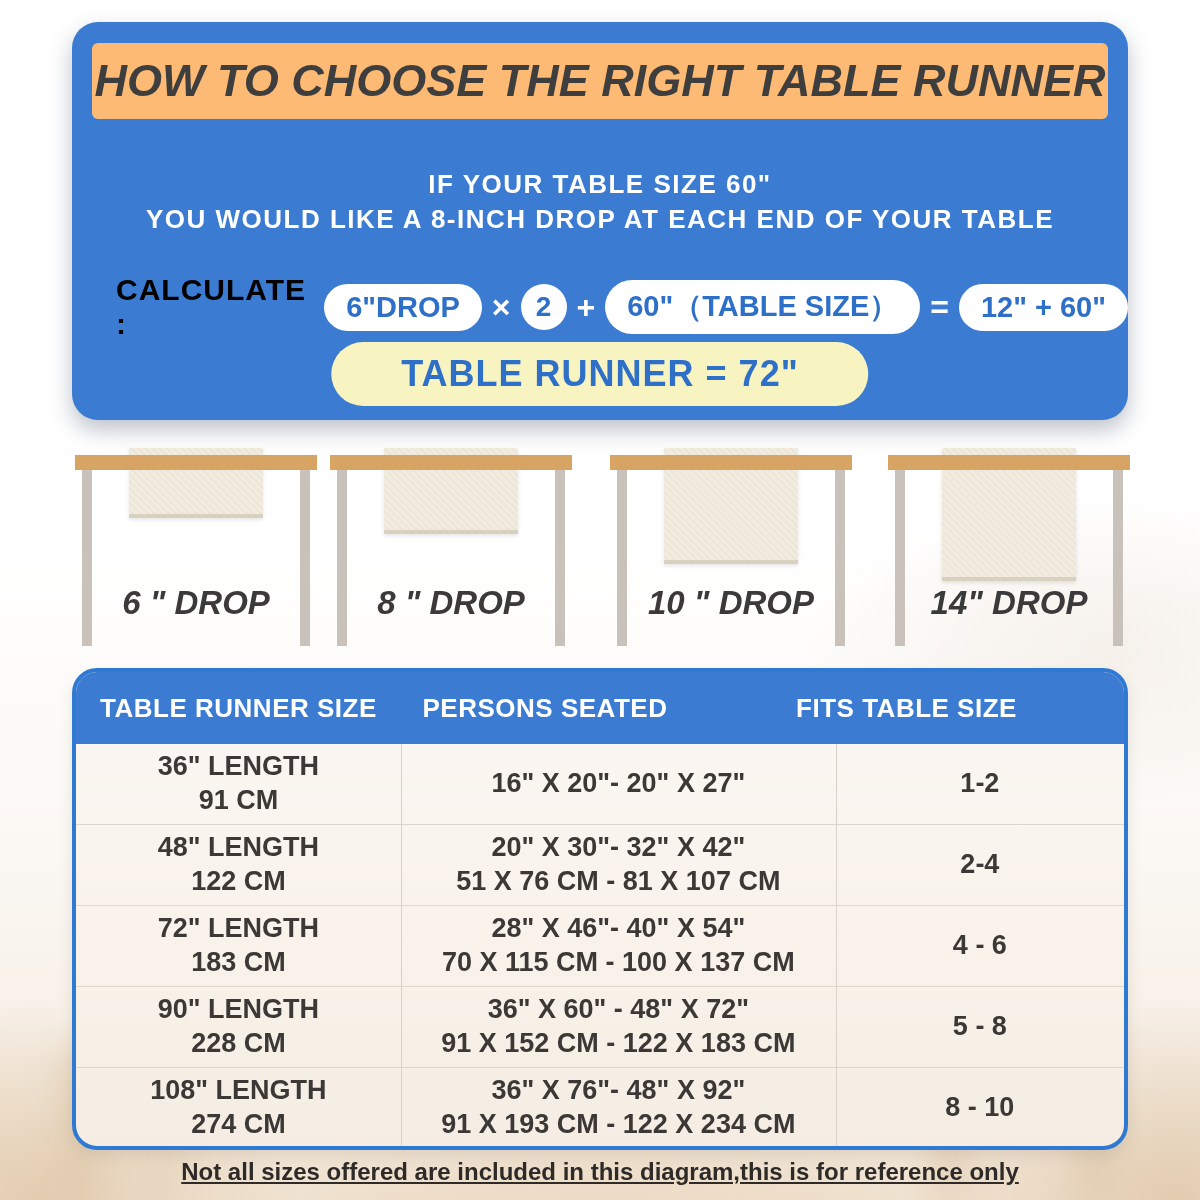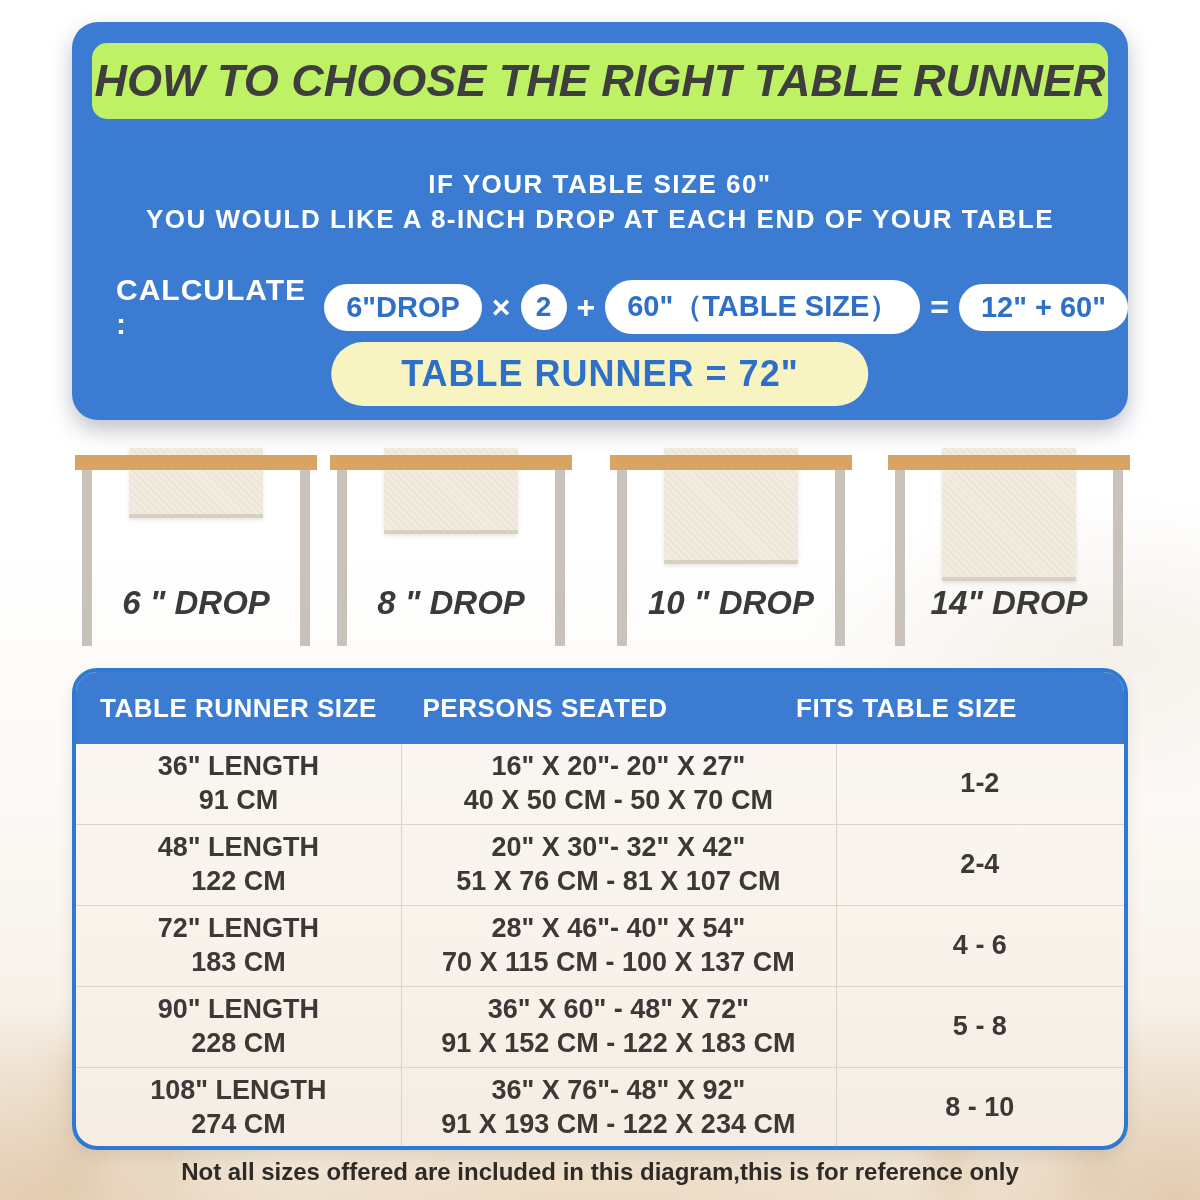--- a/index.html
+++ b/index.html
@@ -21,38 +21,38 @@
   .decor .s4{left:1080px;width:30px;height:160px;}
 
   
   .hero{
     position:absolute;left:72px;top:22px;width:1056px;height:398px;
     background:#3b7cd2;border-radius:26px;
     box-shadow:0 10px 22px rgba(110,120,138,.45);
   }
   .title-box{
     position:absolute;left:20px;right:20px;top:21px;height:76px;
-    background:#bef264;border-radius:15px;
+    background:#fdba74;border-radius:6px;
     display:flex;align-items:center;justify-content:center;
   }
   .title-box h1{
     margin:0;font-size:45px;font-weight:bold;font-style:italic;
     color:#3e3e3e;letter-spacing:0;white-space:nowrap;
   }
   .sub{
     position:absolute;left:0;width:100%;margin:0;text-align:center;
     color:#ffffff;font-weight:bold;font-size:26px;letter-spacing:1.5px;white-space:nowrap;
   }
   .line1{top:147px;}
   .line2{top:182px;}
   .calc-row{
     position:absolute;top:251px;left:0;width:100%;
     display:flex;align-items:center;justify-content:center;gap:10px;
   }
-  .calc-label{color:#ffffff;font-weight:bold;font-size:30px;letter-spacing:1px;margin-left:44px;}
+  .calc-label{color:#000000;font-weight:bold;font-size:30px;letter-spacing:1px;margin-left:44px;}
   .pill{
     background:#fff;color:#2e6fc8;font-weight:bold;font-size:29px;
     padding:7px 22px;border-radius:28px;white-space:nowrap;
   }
   .op{color:#fff;font-weight:bold;font-size:32px;}
   .circle{
     background:#fff;color:#2e6fc8;font-weight:bold;font-size:28px;
     width:46px;height:46px;border-radius:50%;
     display:flex;align-items:center;justify-content:center;flex:0 0 auto;
   }
@@ -100,21 +100,21 @@
     content:"";position:absolute;top:0;bottom:0;width:1px;background:#d9d2c9;
   }
   .tbody::before{left:31%}
   .tbody::after{left:72.5%}
   .tr{display:flex;align-items:center;height:80px;}
   .tr + .tr{border-top:1px solid #ddd6cd;}
   .td{text-align:center;font-weight:bold;color:#3b3835;font-size:27px;line-height:1.25;}
 
   .footnote{
     position:absolute;top:1158px;left:0;width:100%;margin:0;text-align:center;
-    font-size:24px;font-weight:bold;color:#2d2a27;
+    font-size:24px;font-weight:bold;color:#2d2a27;text-decoration:underline;
   }
 </style>
 </head>
 <body>
 
 <div class="decor">
   <i class="s1"></i>
     <i class="s2"></i>
     <i class="s3"></i>
     <i class="s4"></i>
@@ -180,21 +180,20 @@
   </div>
   <div class="tbody">
 
     <div class="tr">
       <div class="td c1">
         <div>36" LENGTH</div>
         <div>91 CM</div>
       </div>
       <div class="td c2">
         <div>16" X 20"- 20" X 27"</div>
-        <div>40 X 50 CM - 50 X 70 CM</div>
       </div>
       <div class="td c3">1-2</div>
     </div>
 
     <div class="tr">
       <div class="td c1">
         <div>48" LENGTH</div>
         <div>122 CM</div>
       </div>
       <div class="td c2">

